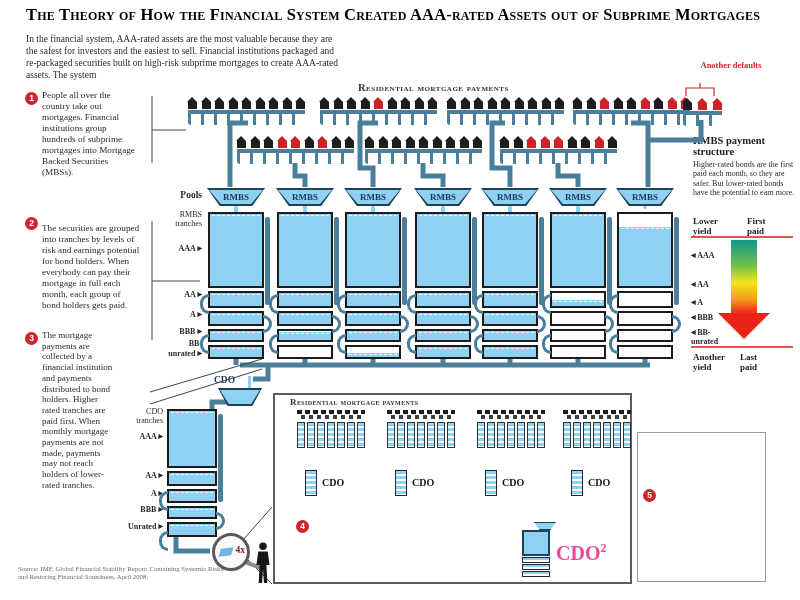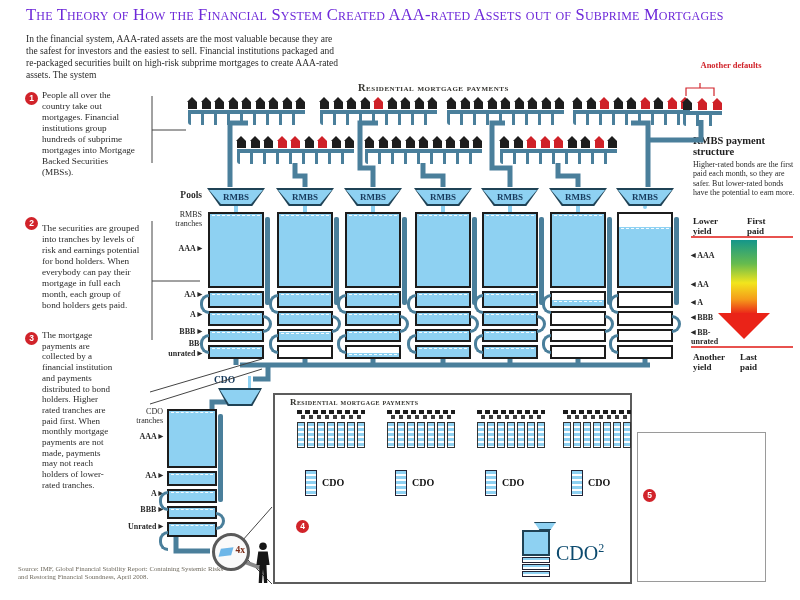--- a/index.html
+++ b/index.html
@@ -1,17 +1,17 @@
 <!DOCTYPE html>
 <html><head>
 <meta charset="utf-8">
 <style>
   html,body{margin:0;padding:0;background:#e8e8e8}
   .stage{position:relative;width:800px;height:600px;background:#fff;font-family:"Liberation Serif",serif;overflow:hidden;margin:0 auto}
-  h1.title{position:absolute;left:26px;top:5px;width:764px;margin:0;font-size:16.5px;font-weight:normal;font-variant:small-caps;letter-spacing:.2px;color:#6d28d9}
+  h1.title{position:absolute;left:26px;top:5px;width:764px;margin:0;font-size:16.5px;font-weight:bold;font-variant:small-caps;letter-spacing:.2px;color:#000000}
   .intro{position:absolute;top:33px;font-size:9.5px;line-height:12px;color:#2a2a2a;margin:0}
   .intro.l{left:26px;width:314px}
   .intro.r{left:364px;width:302px}
   .step{position:absolute;font-size:9.2px;line-height:11px;color:#2a2a2a}
   .stepnum{position:absolute;width:13px;height:13px;border-radius:50%;background:#d1232a;color:#fff;font:bold 8.5px "Liberation Sans",sans-serif;line-height:13px;text-align:center;z-index:6}
   .sc{font-variant:small-caps;font-weight:bold;color:#35342f}
   .resid{position:absolute;left:358px;top:82px;font-size:10.5px;letter-spacing:.5px;z-index:4}
   .defl{position:absolute;left:696px;top:61px;width:70px;text-align:center;color:#d1232a;font-weight:bold;font-size:8.5px;line-height:9.5px;z-index:4}
   
   .hgroup{position:absolute;z-index:3}
@@ -58,21 +58,21 @@
   .mini-h1{height:4px;background:repeating-linear-gradient(90deg,#1c1c1c 0 5px,transparent 5px 8px)}
   .mini-h2{height:4px;margin:1px 0 3px 4px;background:repeating-linear-gradient(90deg,#3c3c3c 0 4px,transparent 4px 8px)}
   .mstack-row{display:flex;gap:2px}
   .mstack{width:8px;height:26px;border:1px solid #333;background:repeating-linear-gradient(180deg,#8ed1f2 0 3px,#fff 3px 5px);box-sizing:border-box}
   .mstack::before{content:"";display:block;height:2px;background:#8ed1f2}
   .cyl{position:absolute;width:12px;height:26px;border:1px solid #223;background:repeating-linear-gradient(180deg,#8ed1f2 0 3px,#fff 3px 5px);box-sizing:border-box;z-index:5}
   .cyl-lab{position:absolute;font-weight:bold;font-size:10px;color:#111;z-index:5}
   .cdo2-block{position:absolute;left:522px;top:530px;width:28px;height:26px;background:#8ed1f2;border:2px solid #1f4255;box-sizing:border-box;z-index:5}
   .cdo2-stripe{position:absolute;left:522px;width:28px;height:6px;border:1px solid #223;background:repeating-linear-gradient(180deg,#8ed1f2 0 2px,#fff 2px 4px);box-sizing:border-box;z-index:5}
   .cdo2-funnel{position:absolute;left:534px;top:522px;width:20px;height:6px;background:#8ed1f2;border:1px solid #1f4255;clip-path:polygon(0 0,100% 0,75% 100%,25% 100%);z-index:5}
-  .cdo2-lab{position:absolute;left:556px;top:541px;font-weight:normal;font-size:20px;color:#0c4a6e;z-index:5}
+  .cdo2-lab{position:absolute;left:556px;top:541px;font-weight:bold;font-size:20px;color:#ec4899;z-index:5}
   .step5box{position:absolute;left:637px;top:432px;width:129px;height:150px;border:1.5px solid #9a9a9a;background:#fff;box-sizing:border-box;z-index:4}
   .source{position:absolute;left:18px;top:565px;width:210px;font-size:6.8px;line-height:8.2px;color:#6f6a5e}
   .spray{position:absolute;width:3px;background:#8ed1f2;z-index:4}
   svg.lines{position:absolute;left:0;top:0;z-index:1}
 </style>
 </head>
 <body>
 
 <div class="stage">
 

